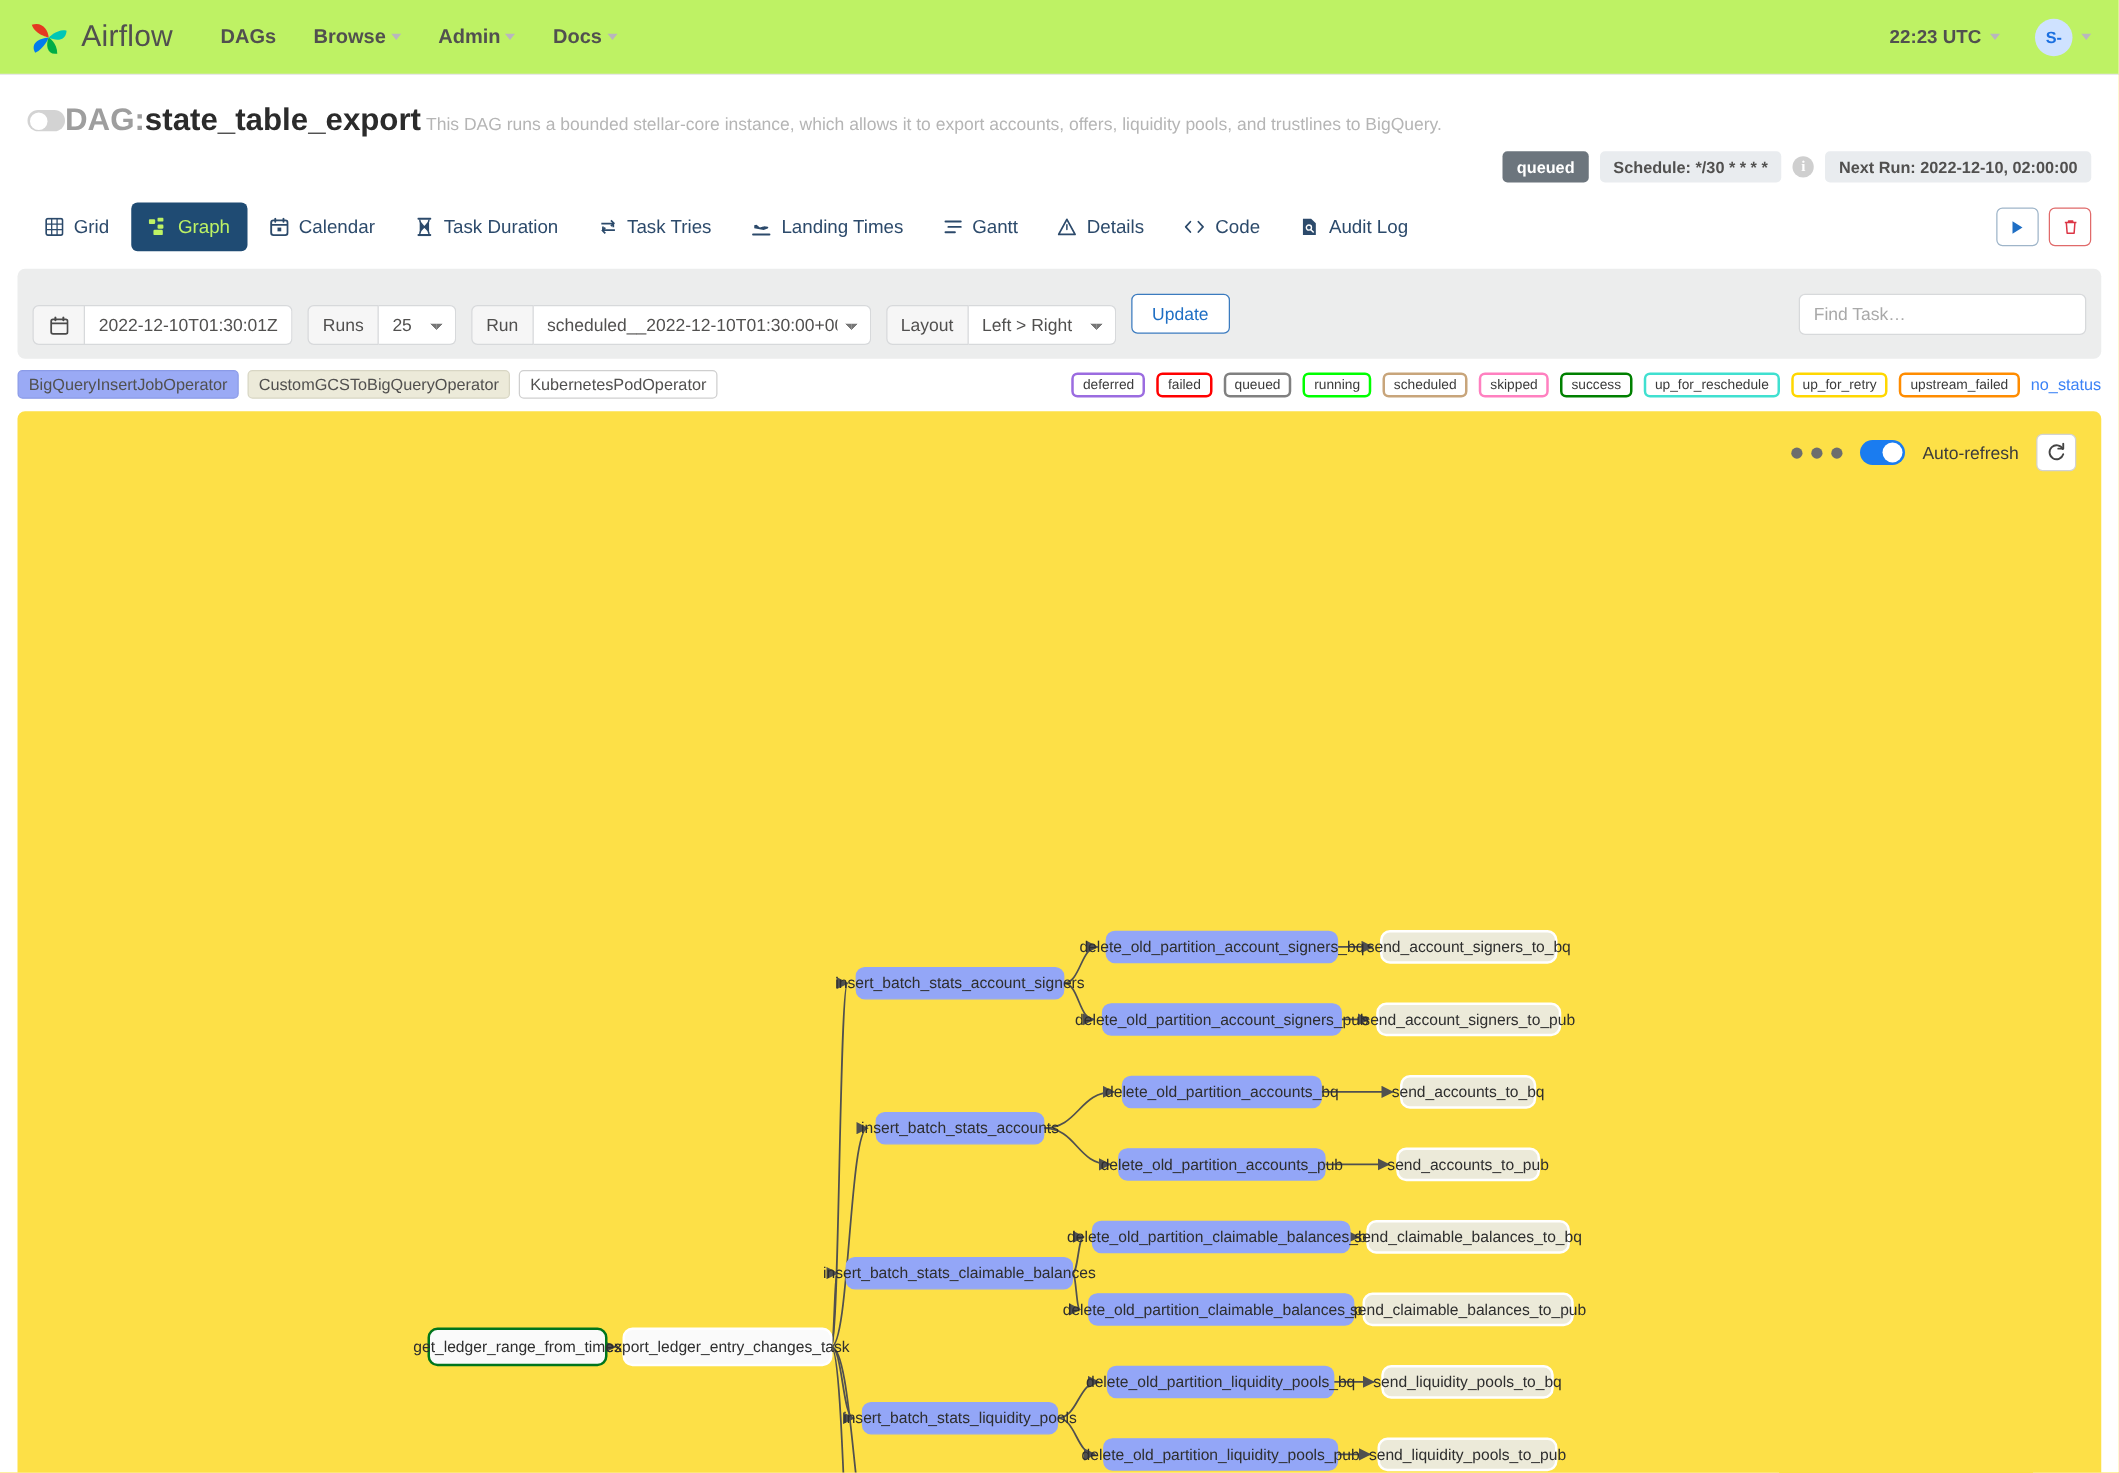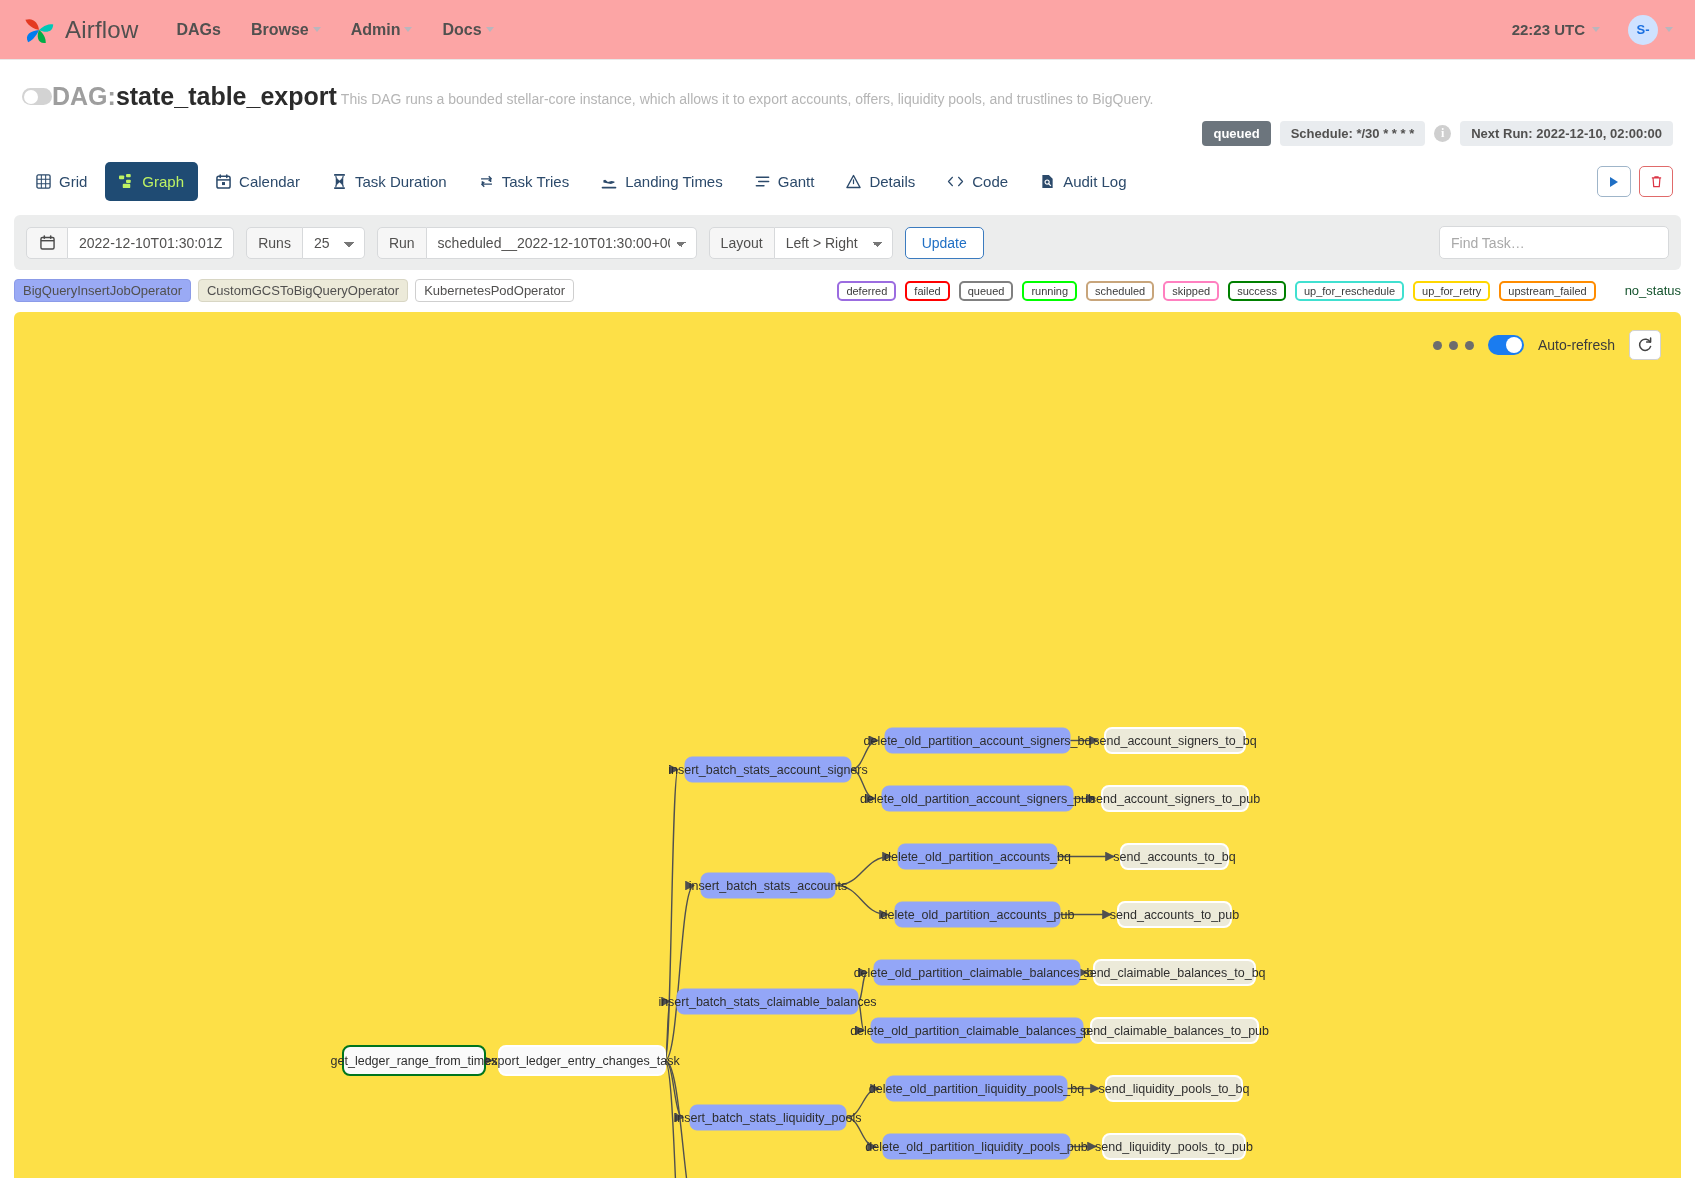--- a/index.html
+++ b/index.html
@@ -6,21 +6,21 @@
   html, body { margin:0; padding:0; }
   body {
     width:1695px; height:1178px;
     font-family:"Liberation Sans", sans-serif;
     background:#fff; color:#51504f; overflow:hidden;
   }
 
   
   .navbar{
     height:60px; display:flex; align-items:center;
-    padding:0 22px; border-bottom:1px solid #e8e8e8; background:#fca5a5;
+    padding:0 22px; border-bottom:1px solid #e8e8e8; background:#bef264;
   }
   .brand{ display:flex; align-items:center; gap:9px; margin-right:38px;}
   .brand-text{ font-size:24px; color:#51504f; letter-spacing:.2px;}
   .nav-items{ display:flex; align-items:center; gap:30px;}
   .nav-item{ font-size:16px; font-weight:bold; color:#51504f; cursor:pointer; display:flex; align-items:center; gap:4px;}
   .caret{ width:0;height:0;border-left:4px solid transparent;border-right:4px solid transparent;border-top:5px solid #b9b6bd;display:inline-block;}
   .nav-right{ margin-left:auto; display:flex; align-items:center; gap:28px;}
   .clock{ font-size:15px; font-weight:bold; color:#51504f; display:flex; align-items:center; gap:7px;}
   .avatar-wrap{ display:flex; align-items:center; gap:7px;}
   .avatar{ width:30px;height:30px;border-radius:50%;background:#cfe2ff;color:#1a6fe0;
@@ -47,21 +47,21 @@
         padding:11px 14px;border-radius:5px;cursor:pointer;white-space:nowrap;}
   .tab.active{ background:#1f4b73; color:#bef264;}
   .tabs-right{ margin-left:auto; display:flex; gap:8px;}
   .icon-btn{ width:34px;height:31px;border:1px solid #9fb5c9;border-radius:5px;background:#fff;
              display:flex;align-items:center;justify-content:center;cursor:pointer;color:#1f6fc4;}
   .icon-btn.danger{ border-color:#e06a6a; color:#dc3545;}
 
   
   .filterbar{ margin:14px 14px 0 14px; background:#eceded; border-radius:6px;
               padding:11px 12px; display:flex; align-items:center; gap:0;}
-  .grp{ display:flex; align-items:center; margin-right:12px;}
+  .grp{ display:flex; align-items:center; margin-right:12px;margin-top:18px;}
   .ctl{ height:32px; border:1px solid #d7d9db; background:#fff; font-size:14px;
         display:flex; align-items:center; padding:0 11px; color:#51504f; white-space:nowrap;}
   .ctl.lbl{ background:#f6f6f6; color:#51504f;}
   .ctl.first{ border-radius:5px 0 0 5px;}
   .ctl.last{ border-radius:0 5px 5px 0; border-left:none;}
   select.ctl{ appearance:none; -webkit-appearance:none; padding-right:26px; cursor:pointer;
               background-image:linear-gradient(45deg,transparent 50%,#777 50%),linear-gradient(135deg,#777 50%,transparent 50%);
               background-position:calc(100% - 15px) 14px, calc(100% - 10px) 14px;
               background-size:5px 5px,5px 5px; background-repeat:no-repeat;
               font-family:"Liberation Sans",sans-serif;}
@@ -73,21 +73,21 @@
                font-family:"Liberation Sans",sans-serif;}
   .find-input::placeholder{ color:#a9a9a9;}
 
   
   .legend-row{ display:flex; align-items:center; padding:9px 14px 0 14px;}
   .op-legend{ display:flex; gap:7px;}
   .op-chip{ font-size:13px; padding:3px 8px; border-radius:4px; border:1px solid #cfcfcf; white-space:nowrap;}
   .status-legend{ margin-left:auto; display:flex; align-items:center; gap:9px;}
   .st-chip{ font-size:11px; padding:2px 7px; border-radius:5px; border:2px solid #ccc; background:#fff;
             color:#3b3b3b; white-space:nowrap;}
-  .st-plain{ font-size:13px; color:#14532d;margin-left:20px;}
+  .st-plain{ font-size:13px; color:#3b82f6;}
 
   
   .canvas{ margin:10px 14px 0 14px; height:1018px; background:#fde047; border-radius:6px;
            position:relative; overflow:hidden;}
   .canvas-tools{ position:absolute; right:20px; top:18px; display:flex; align-items:center; gap:14px; z-index:5;}
   .dots{ display:flex; gap:7px; align-items:center;}
   .dots i{ width:9px;height:9px;border-radius:50%;background:#6d6d6d;display:block;}
   .switch{ width:36px;height:20px;border-radius:10px;background:#1a7cf0;position:relative;cursor:pointer;}
   .switch:after{content:"";position:absolute;top:2px;right:2px;width:16px;height:16px;border-radius:50%;background:#fff;}
   .ar-label{ font-size:14px;color:#3b3b3b;}

